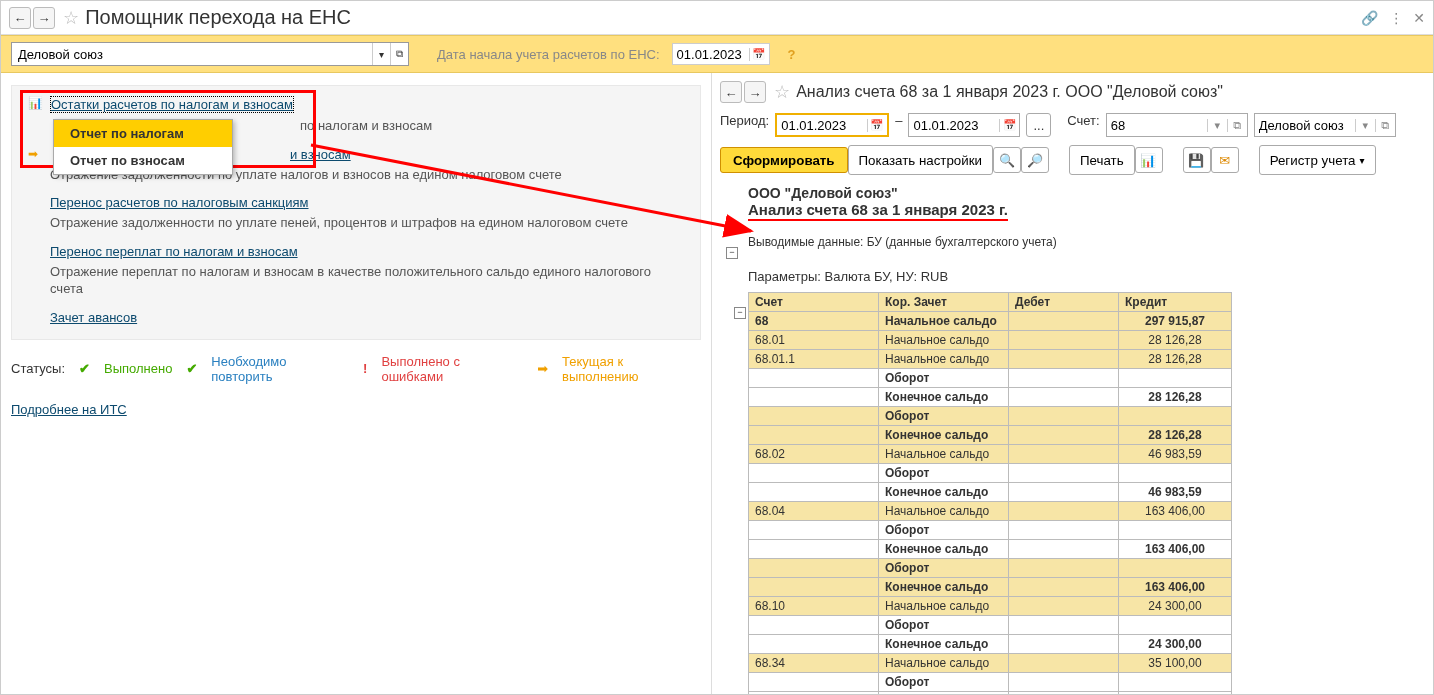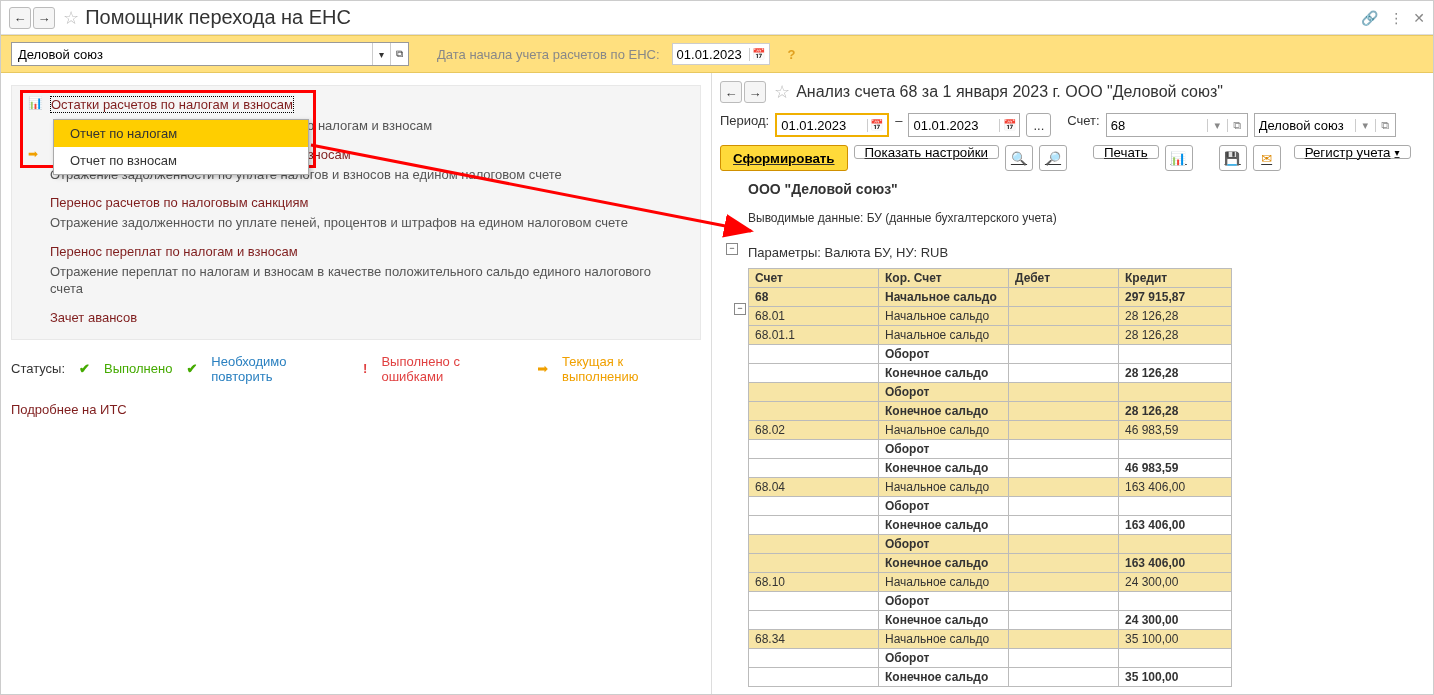--- a/index.html
+++ b/index.html
@@ -19,54 +19,54 @@
   .date-box { display:inline-flex; align-items:center; background:#fff; border:1px solid #ccc; height:22px; margin-left:4px;}
   .date-box input { border:none; width:76px; padding:2px 4px; font-size:13px; outline:none;}
   .date-box .cal { width:20px; text-align:center; color:#888; border-left:1px solid #ccc; font-size:11px;}
   .q-icon { color:#e0a020; font-weight:bold; margin-left:10px;}
   .body-split { display:flex; height:calc(100% - 70px);}
   .left { width:710px; padding:12px 10px; }
   .right { flex:1; border-left:1px solid #ddd; padding:6px 4px 0 4px; overflow:hidden;}
   .gray-panel { background:#f5f5f5; padding:10px 16px; border:1px solid #e8e8e8; position:relative;}
   .row-link { display:flex; align-items:flex-start; margin-bottom:4px;}
   .row-icon { width:22px; font-size:12px; flex-shrink:0;}
-  .link { color:#7f1d1d; cursor:pointer;}
+  .link { color:#0c4a6e; text-decoration:underline; cursor:pointer;}
   .desc { color:#555; margin-left:22px; margin-bottom:12px; line-height:1.35;}
   .redbox { border:3px solid #ff0000; position:absolute; }
-  .menu { position:absolute; background:#fff; border:1px solid #aaa; box-shadow:2px 2px 5px rgba(0,0,0,0.25); left:52px; top:118px; width:256px; z-index:10;}
+  .menu { position:absolute; background:#fff; border:1px solid #aaa; box-shadow:2px 2px 5px rgba(0,0,0,0.25); left:52px; top:118px; width:180px; z-index:10;font-weight:bold;}
   .menu-item { padding:6px 16px; cursor:pointer;}
   .menu-item.sel { background:#ffce00;}
   .statuses { margin-top:14px; display:flex; align-items:center; gap:14px; font-size:13px;}
   .st-label { color:#333;}
   .chk { font-weight:bold;}
   .right-hdr { display:flex; align-items:center; padding:2px 4px;}
   .right-title { font-size:16px; font-weight:normal;}
   .param-row { display:flex; align-items:flex-start; gap:6px; padding:4px; margin-top:4px;}
   .param-lbl { color:#333;}
   .period-box { border:2px solid #f0b000; display:inline-flex; align-items:center; height:24px; background:#fff;}
   .period-box input { border:none; width:90px; padding:2px 4px; font-size:13px; outline:none;}
   .period-box .cal,.plain-date .cal { width:20px; text-align:center; color:#888; border-left:1px solid #ccc; font-size:11px;}
   .plain-date { border:1px solid #aaa; display:inline-flex; align-items:center; height:24px; background:#fff;}
   .plain-date input { border:none; width:90px; padding:2px 4px; font-size:13px; outline:none;}
   .sq-btn { height:24px; border:1px solid #aaa; background:#fff; padding:0 6px; display:inline-flex; align-items:center; cursor:pointer; border-radius:3px;}
-  .toolbar-row { display:flex; gap:6px; padding:4px;text-decoration:underline;}
+  .toolbar-row { display:flex; align-items:center; padding:4px;}
   .main-btn { height:26px; padding:0 12px; border:1px solid #d09000; background:#ffda3a; font-weight:bold; border-radius:3px; cursor:pointer;}
-  .tool-btn { height:14px; padding:0 10px; border:1px solid #aaa; background:#fff; border-radius:3px; cursor:pointer; display:inline-flex; align-items:center; gap:4px;}
+  .tool-btn { height:30px; padding:0 10px; border:1px solid #aaa; background:#fff; border-radius:3px; cursor:pointer; display:inline-flex; align-items:center; gap:4px;}
   .icon-btn { width:28px; height:26px; border:1px solid #aaa; background:#fff; border-radius:3px; cursor:pointer; display:inline-flex; align-items:center; justify-content:center;}
   .report-area { margin-left:32px; margin-top:6px; position:relative;}
   .report-title1 { font-weight:bold; font-size:14px;}
   .report-title2 { font-weight:bold; font-size:15px; border-bottom:2px solid #ff0000; display:inline-block; padding-bottom:1px;}
   .report-sub { font-size:12px; color:#333; margin-top:14px;}
   .params-line { font-size:13px; margin-top:20px;}
   table.rep { border-collapse:collapse; margin-top:8px; font-size:12px;}
   table.rep td { border:1px solid #bbb; padding:2px 6px; background:#fff; height:18px;}
   table.rep td.hdr { background:#f7e5a6; font-weight:bold;}
   table.rep td.yel { background:#f7e5a6;}
   table.rep td.bold { font-weight:bold;}
-  table.rep td.num { text-align:left;margin-left:8px;}
+  table.rep td.num { text-align:center;margin-left:8px;}
   .tree-btn { width:12px; height:12px; border:1px solid #888; font-size:9px; line-height:9px; text-align:center; display:inline-block; background:#fff; cursor:pointer; margin-right:2px;}
   .tree-col { position:absolute; left:-22px; top:0;}
   .arrow-svg { position:absolute; pointer-events:none; z-index:5;}
 </style>
 </head>
 <body>
 
 <div class="win">
   <div class="titlebar">
     <span class="nav-btn">←</span>
@@ -169,38 +169,39 @@
       </div>
       <div class="toolbar-row">
         <button class="main-btn">Сформировать</button>
         <button class="tool-btn">Показать настройки</button>
         <span class="icon-btn" style="color:#06c;">🔍</span>
         <span class="icon-btn" style="color:#06c;">🔎</span>
         <button class="tool-btn" style="margin-left:20px;">Печать</button>
         <span class="icon-btn">📊</span>
         <span class="icon-btn" style="color:#06c;margin-left:20px;">💾</span>
         <span class="icon-btn" style="color:#d80;">✉</span>
-        <button class="tool-btn" style="margin-left:7px;">
+        <button class="tool-btn" style="margin-left:20px;">
             <span>Регистр учета</span> 
             <span style="font-size:10px;">▾</span>
           </button>
       </div>
       <div class="report-area">
         <div class="tree-col">
           <span class="tree-btn" style="position:absolute;top:62px;">−</span>
           <span class="tree-btn" style="position:absolute;top:122px;left:8px;">−</span>
         </div>
         <div class="report-title1">ООО "Деловой союз"</div>
+        <div><span class="report-title2">Анализ счета 68 за 1 января 2023 г.</span></div>
         <div class="report-sub">Выводимые данные: БУ (данные бухгалтерского учета)</div>
         <div class="params-line">Параметры:    Валюта БУ, НУ: RUB</div>
         <table class="rep">
           <tbody>
               <tr>
                 <td class="hdr" style="width:130px;">Счет</td>
-                <td class="hdr" style="width:130px;">Кор. Счет</td>
+                <td class="hdr" style="width:130px;">Кор. Зачет</td>
                 <td class="hdr" style="width:110px;">Дебет</td>
                 <td class="hdr" style="width:113px;">Кредит</td>
               </tr>
           </tbody>
             <tbody id="rep-body">
               <tr>
                 <td class="yel bold">68</td>
                 <td class="yel bold">Начальное сальдо</td>
                 <td class="yel bold num"></td>
                 <td class="yel bold num">297 915,87</td>

